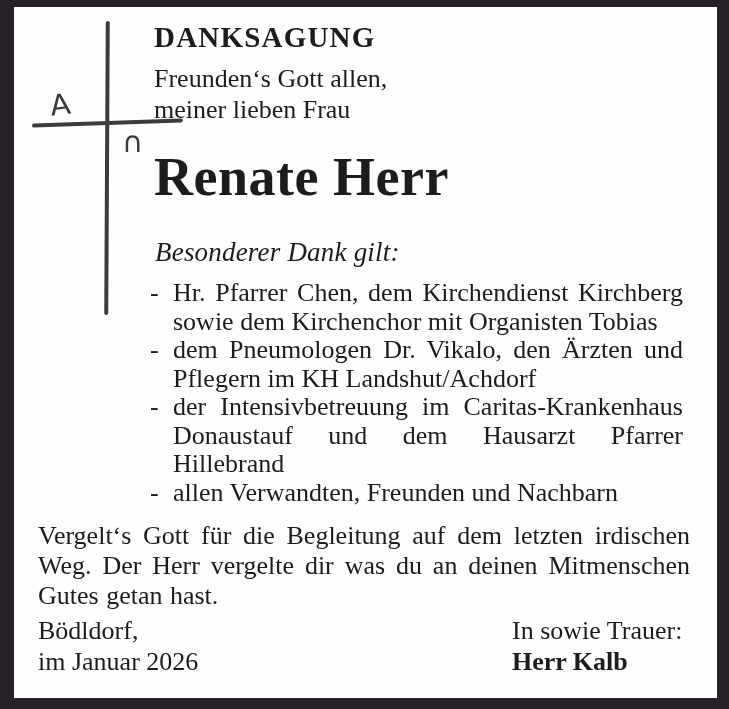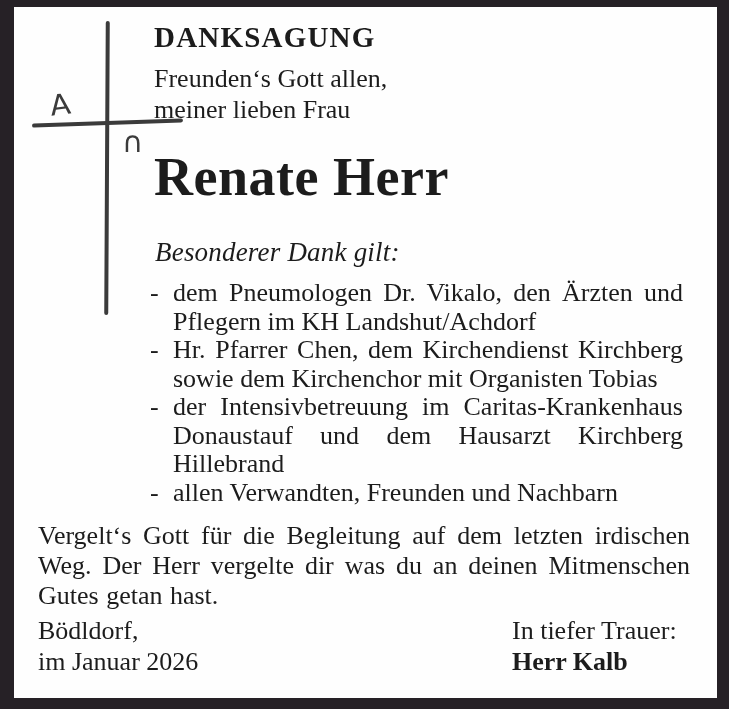--- a/index.html
+++ b/index.html
@@ -102,31 +102,31 @@
     <div class="intro">
       <div>Freunden‘s Gott allen,</div>
       <div>meiner lieben Frau</div>
     </div>
     <div class="name">Renate Herr</div>
   </div>
 
   <div class="thanks-heading">Besonderer Dank gilt:</div>
 
   <ul class="thanks-list">
+      <li data-marker="-">Hr. Pfarrer Chen, dem Kirchendienst Kirchberg sowie dem Kirchenchor mit Organisten Tobias</li>
       <li data-marker="-">dem Pneumologen Dr. Vikalo, den Ärzten und Pflegern im KH Landshut/Achdorf</li>
-      <li data-marker="-">Hr. Pfarrer Chen, dem Kirchendienst Kirchberg sowie dem Kirchenchor mit Organisten Tobias</li>
-      <li data-marker="-">der Intensivbetreuung im Caritas-Krankenhaus Donaustauf und dem Hausarzt Kirchberg Hillebrand</li>
+      <li data-marker="-">der Intensivbetreuung im Caritas-Krankenhaus Donaustauf und dem Hausarzt Pfarrer Hillebrand</li>
       <li data-marker="-">allen Verwandten, Freunden und Nachbarn</li>
     </ul>
 
   <div class="closing">Vergelt‘s Gott für die Begleitung auf dem letzten irdischen Weg. Der Herr vergelte dir was du an deinen Mitmenschen Gutes getan hast.</div>
 
   <div class="footer-left">
     <div>Bödldorf,</div>
     <div>im Januar 2026</div>
   </div>
 
   <div class="footer-right">
-    <div>In tiefer Trauer:</div>
+    <div>In sowie Trauer:</div>
     <div class="mourner">Herr Kalb</div>
   </div>
 
 </div>
 
 </body></html>

